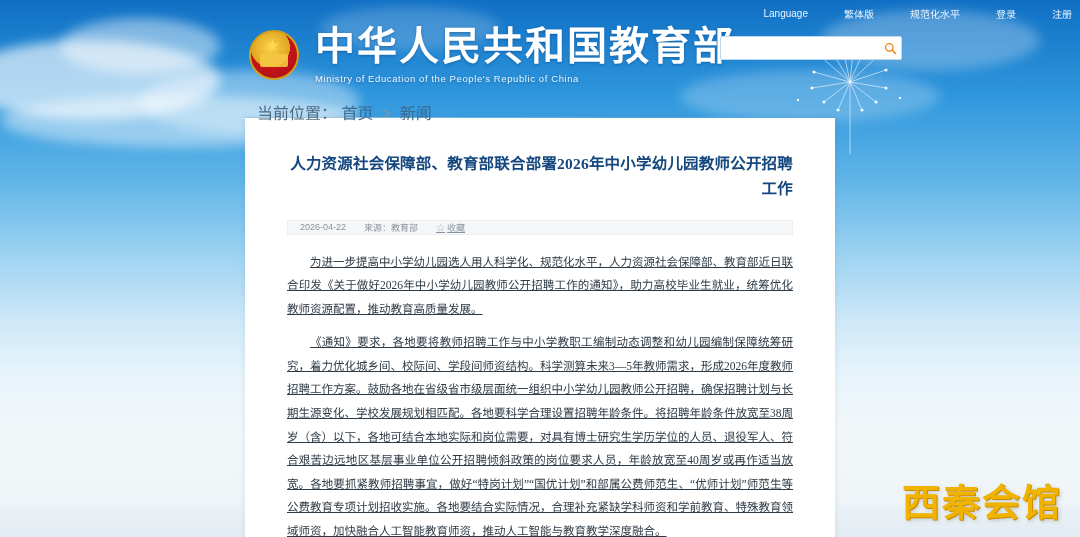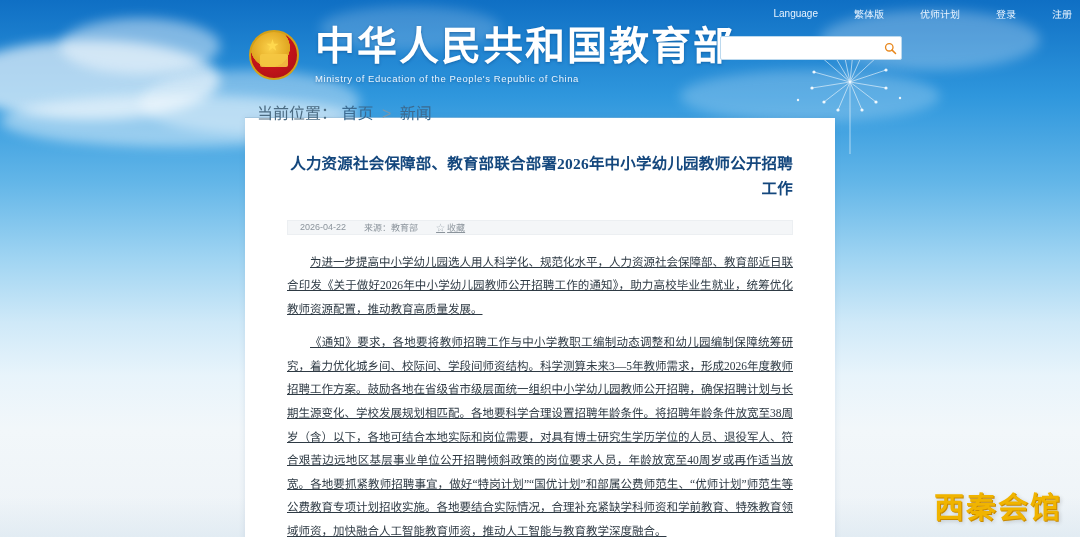--- a/index.html
+++ b/index.html
@@ -232,21 +232,21 @@
     text-indent: 2em;
     text-decoration: underline;
   }
 
   
   .watermark {
     position: absolute;
     right: 18px;
     bottom: 10px;
     font-family: "Liberation Serif", serif;
-    font-size: 30px;
+    font-size: 38px;
     font-weight: bold;
     color: #f0b400;
     letter-spacing: 2px;
     text-shadow: 1px 1px 0 #c98a00, 2px 2px 4px rgba(0,0,0,.18);
     z-index: 30;
   }
   .page-bottom-fade {
     position: absolute;
     left: 0; right: 0; bottom: 0;
     height: 40px;
@@ -303,21 +303,21 @@
       <circle cx="108" cy="14" r="1.2"></circle>
         <circle cx="14" cy="10" r="1.2"></circle>
       <circle cx="110" cy="62" r="1.2"></circle>
         <circle cx="8" cy="64" r="1.2"></circle>
     </g>
   </svg>
 
   <div class="top-bar">
     <span>Language</span>
     <span>繁体版</span>
-    <span>优师计划</span>
+    <span>规范化水平</span>
     <span>登录</span>
     <span>注册</span>
   </div>
 
   <div class="header">
     <div class="emblem">
       <div class="circle"></div>
       <div class="star">★</div>
       <div class="gate"></div>
     </div>

